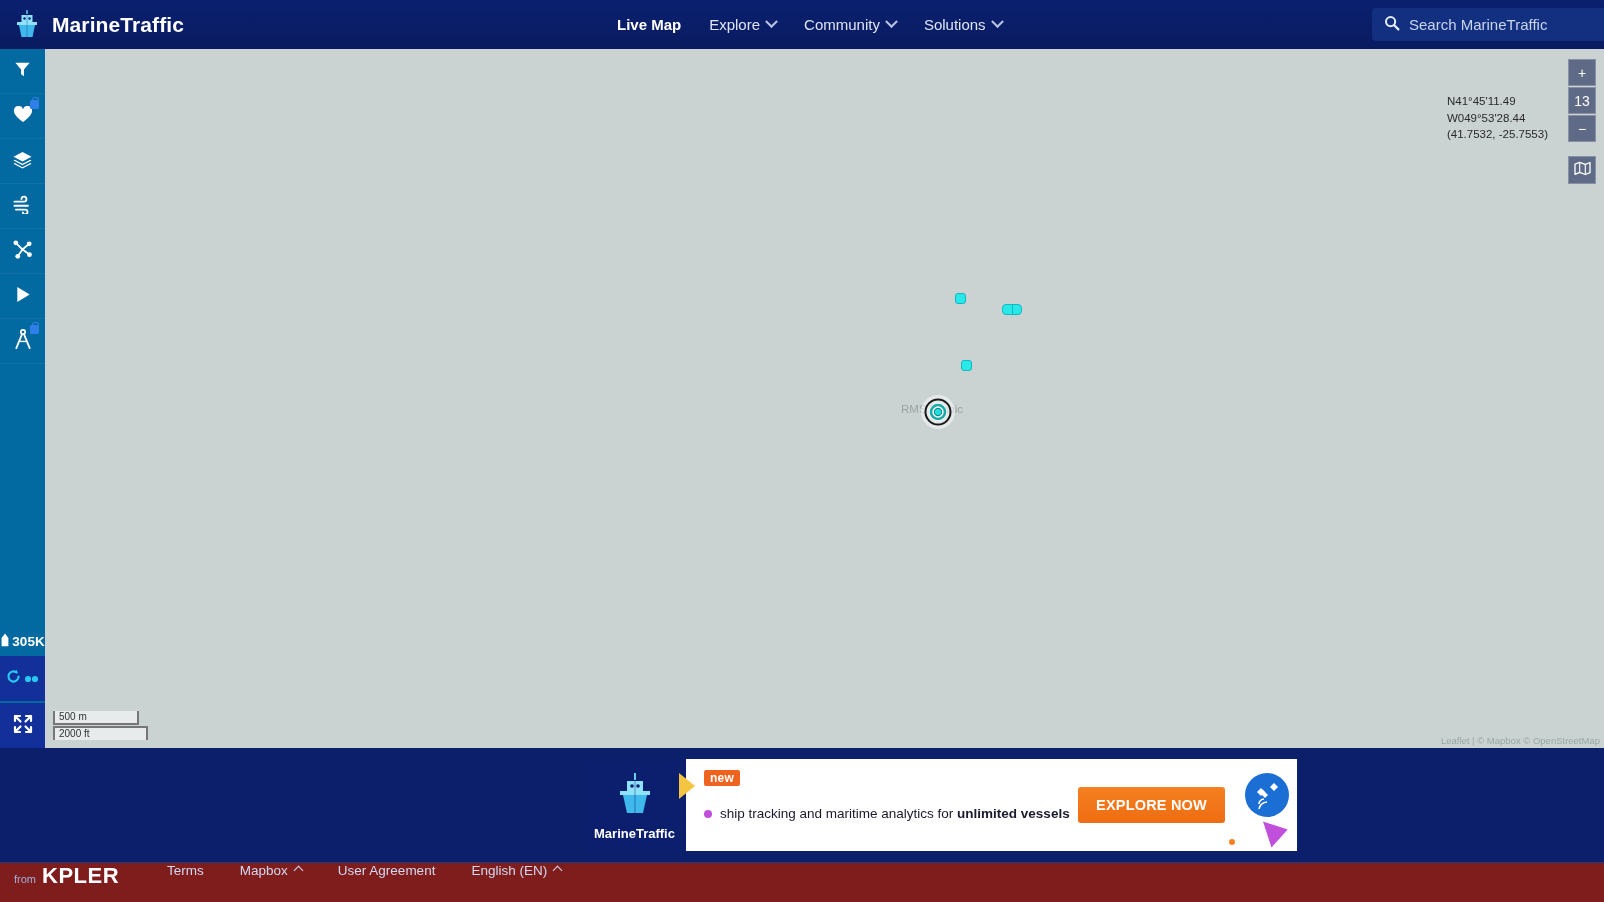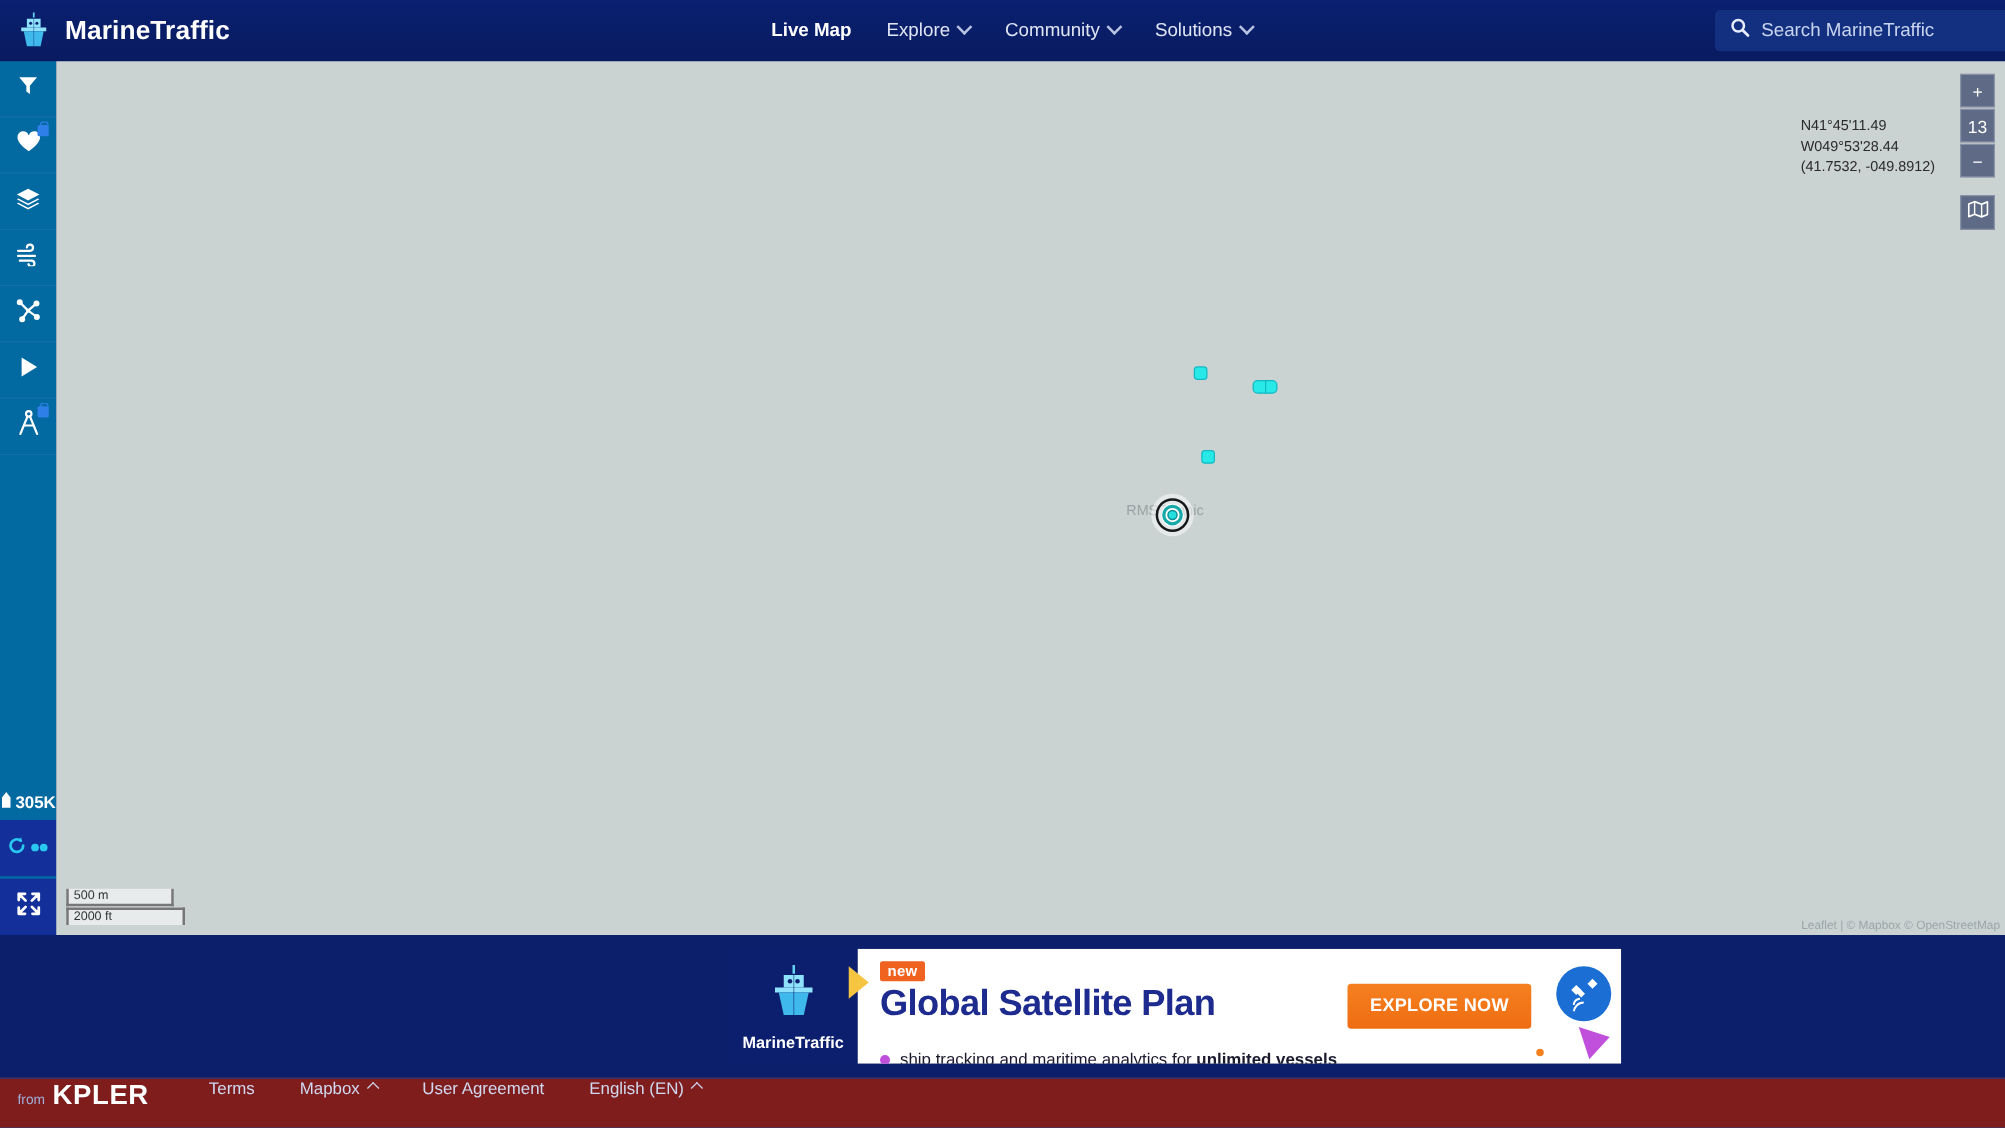--- a/index.html
+++ b/index.html
@@ -331,21 +331,21 @@
         </svg>
       </span>
     </div>
   </div>
 
   <div class="map">
 
     <div class="coord-readout">
       <div>N41°45'11.49</div>
       <div>W049°53'28.44</div>
-      <div>(41.7532, -049.8912)</div>
+      <div>(41.7532, -25.7553)</div>
     </div>
 
     <div class="zoomctl">
       <div>+</div>
       <div class="zlevel">13</div>
       <div>−</div>
     </div>
 
     <div class="mapstyle-btn">
       <span>
@@ -393,21 +393,20 @@
             <circle cx="25" cy="16" r="1.8" fill="#0c1f6e"></circle>
             <path d="M22 11 v32" stroke="#0c1f6e" stroke-width="1" opacity=".45"></path>
           </svg>
         </span>
         <span class="ad-left-name">MarineTraffic</span>
       </div>
       <i class="ad-arrow"></i>
 
       <div class="ad-main">
         <span class="ad-new">new</span>
-        <div class="ad-title">Global Satellite Plan</div>
         <div class="ad-sub">
           <i class="ad-bullet"></i>
           <span><span>ship tracking and maritime analytics for </span><b>unlimited vessels</b></span>
         </div>
         <div class="ad-cta">EXPLORE NOW</div>
         <div class="ad-sat">
           <svg width="28" height="28" viewBox="0 0 28 28">
             <path d="M4 11 L8 7 l4 4 l-4 4z" fill="#ffffff"></path>
             <path d="M17 6 l4 -4 l4 4 l-4 4z" fill="#ffffff"></path>
             <path d="M10 9 l5 5 l-3 3 l-5 -5z" fill="#ffffff"></path>

